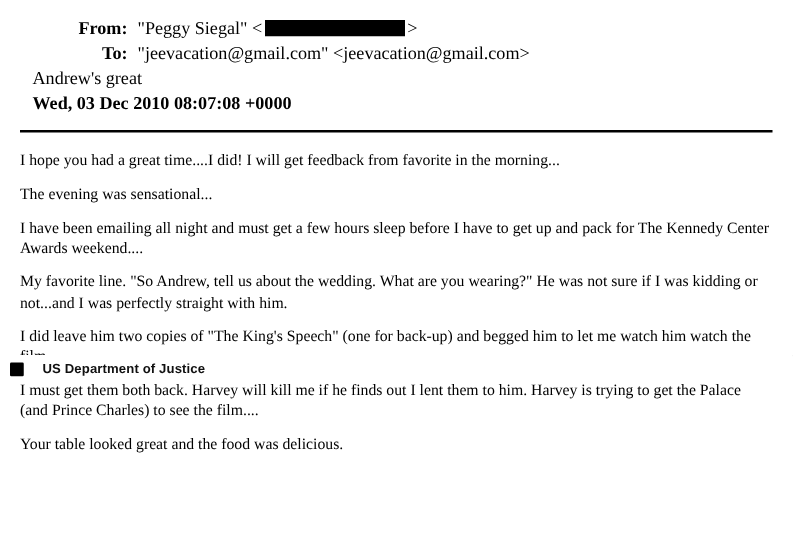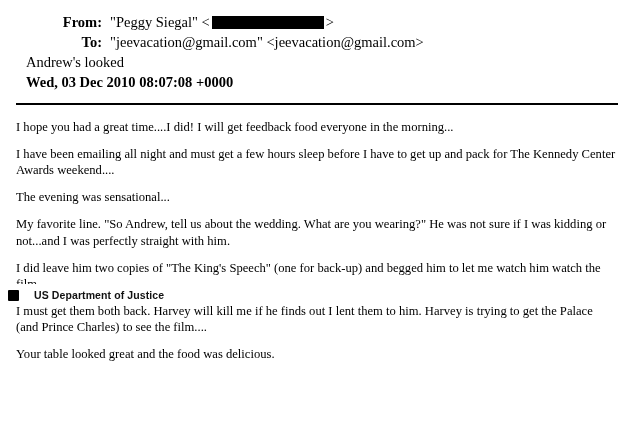--- a/index.html
+++ b/index.html
@@ -133,35 +133,35 @@
         <span>&gt;</span>
       </div>
     </div>
 
     <div class="hrow">
       <div class="hlabel">To:</div>
       <div class="hvalue">"jeevacation@gmail.com" &lt;jeevacation@gmail.com&gt;</div>
     </div>
 
     <div class="hrow">
-      <div class="hvalue">Andrew's looked</div>
+      <div class="hvalue">Andrew's great</div>
     </div>
 
     <div class="hrow">
       <div class="hvalue bold">Wed, 03 Dec 2010 08:07:08 +0000</div>
     </div>
 
   </div>
 
   <hr class="rule">
 
   <div class="body-text">
-    <p>I hope you had a great time....I did!  I will get feedback food everyone in the morning...</p>
+    <p>I hope you had a great time....I did!  I will get feedback from favorite in the morning...</p>
+    <p>The evening was sensational...</p>
     <p>I have been emailing all night and must get a few hours sleep before I have to get up and pack for The Kennedy Center Awards weekend....</p>
-    <p>The evening was sensational...</p>
     <p>My favorite line.  "So Andrew, tell us about the wedding.  What are you wearing?" He was not sure if I was kidding or not...and I was perfectly straight with him.</p>
     <p>I did leave him two copies of "The King's Speech" (one for back-up) and begged him to let me watch him watch the film.</p>
     <p>I must get them both back.  Harvey will kill me if he finds out I lent them to him.  Harvey is trying to get the Palace (and Prince Charles) to see the film....</p>
     <p class="tight">Your table looked great and the food was delicious.</p>
 
   </div>
 
   <div class="footer-rule"></div>
 
   <div class="footer">

